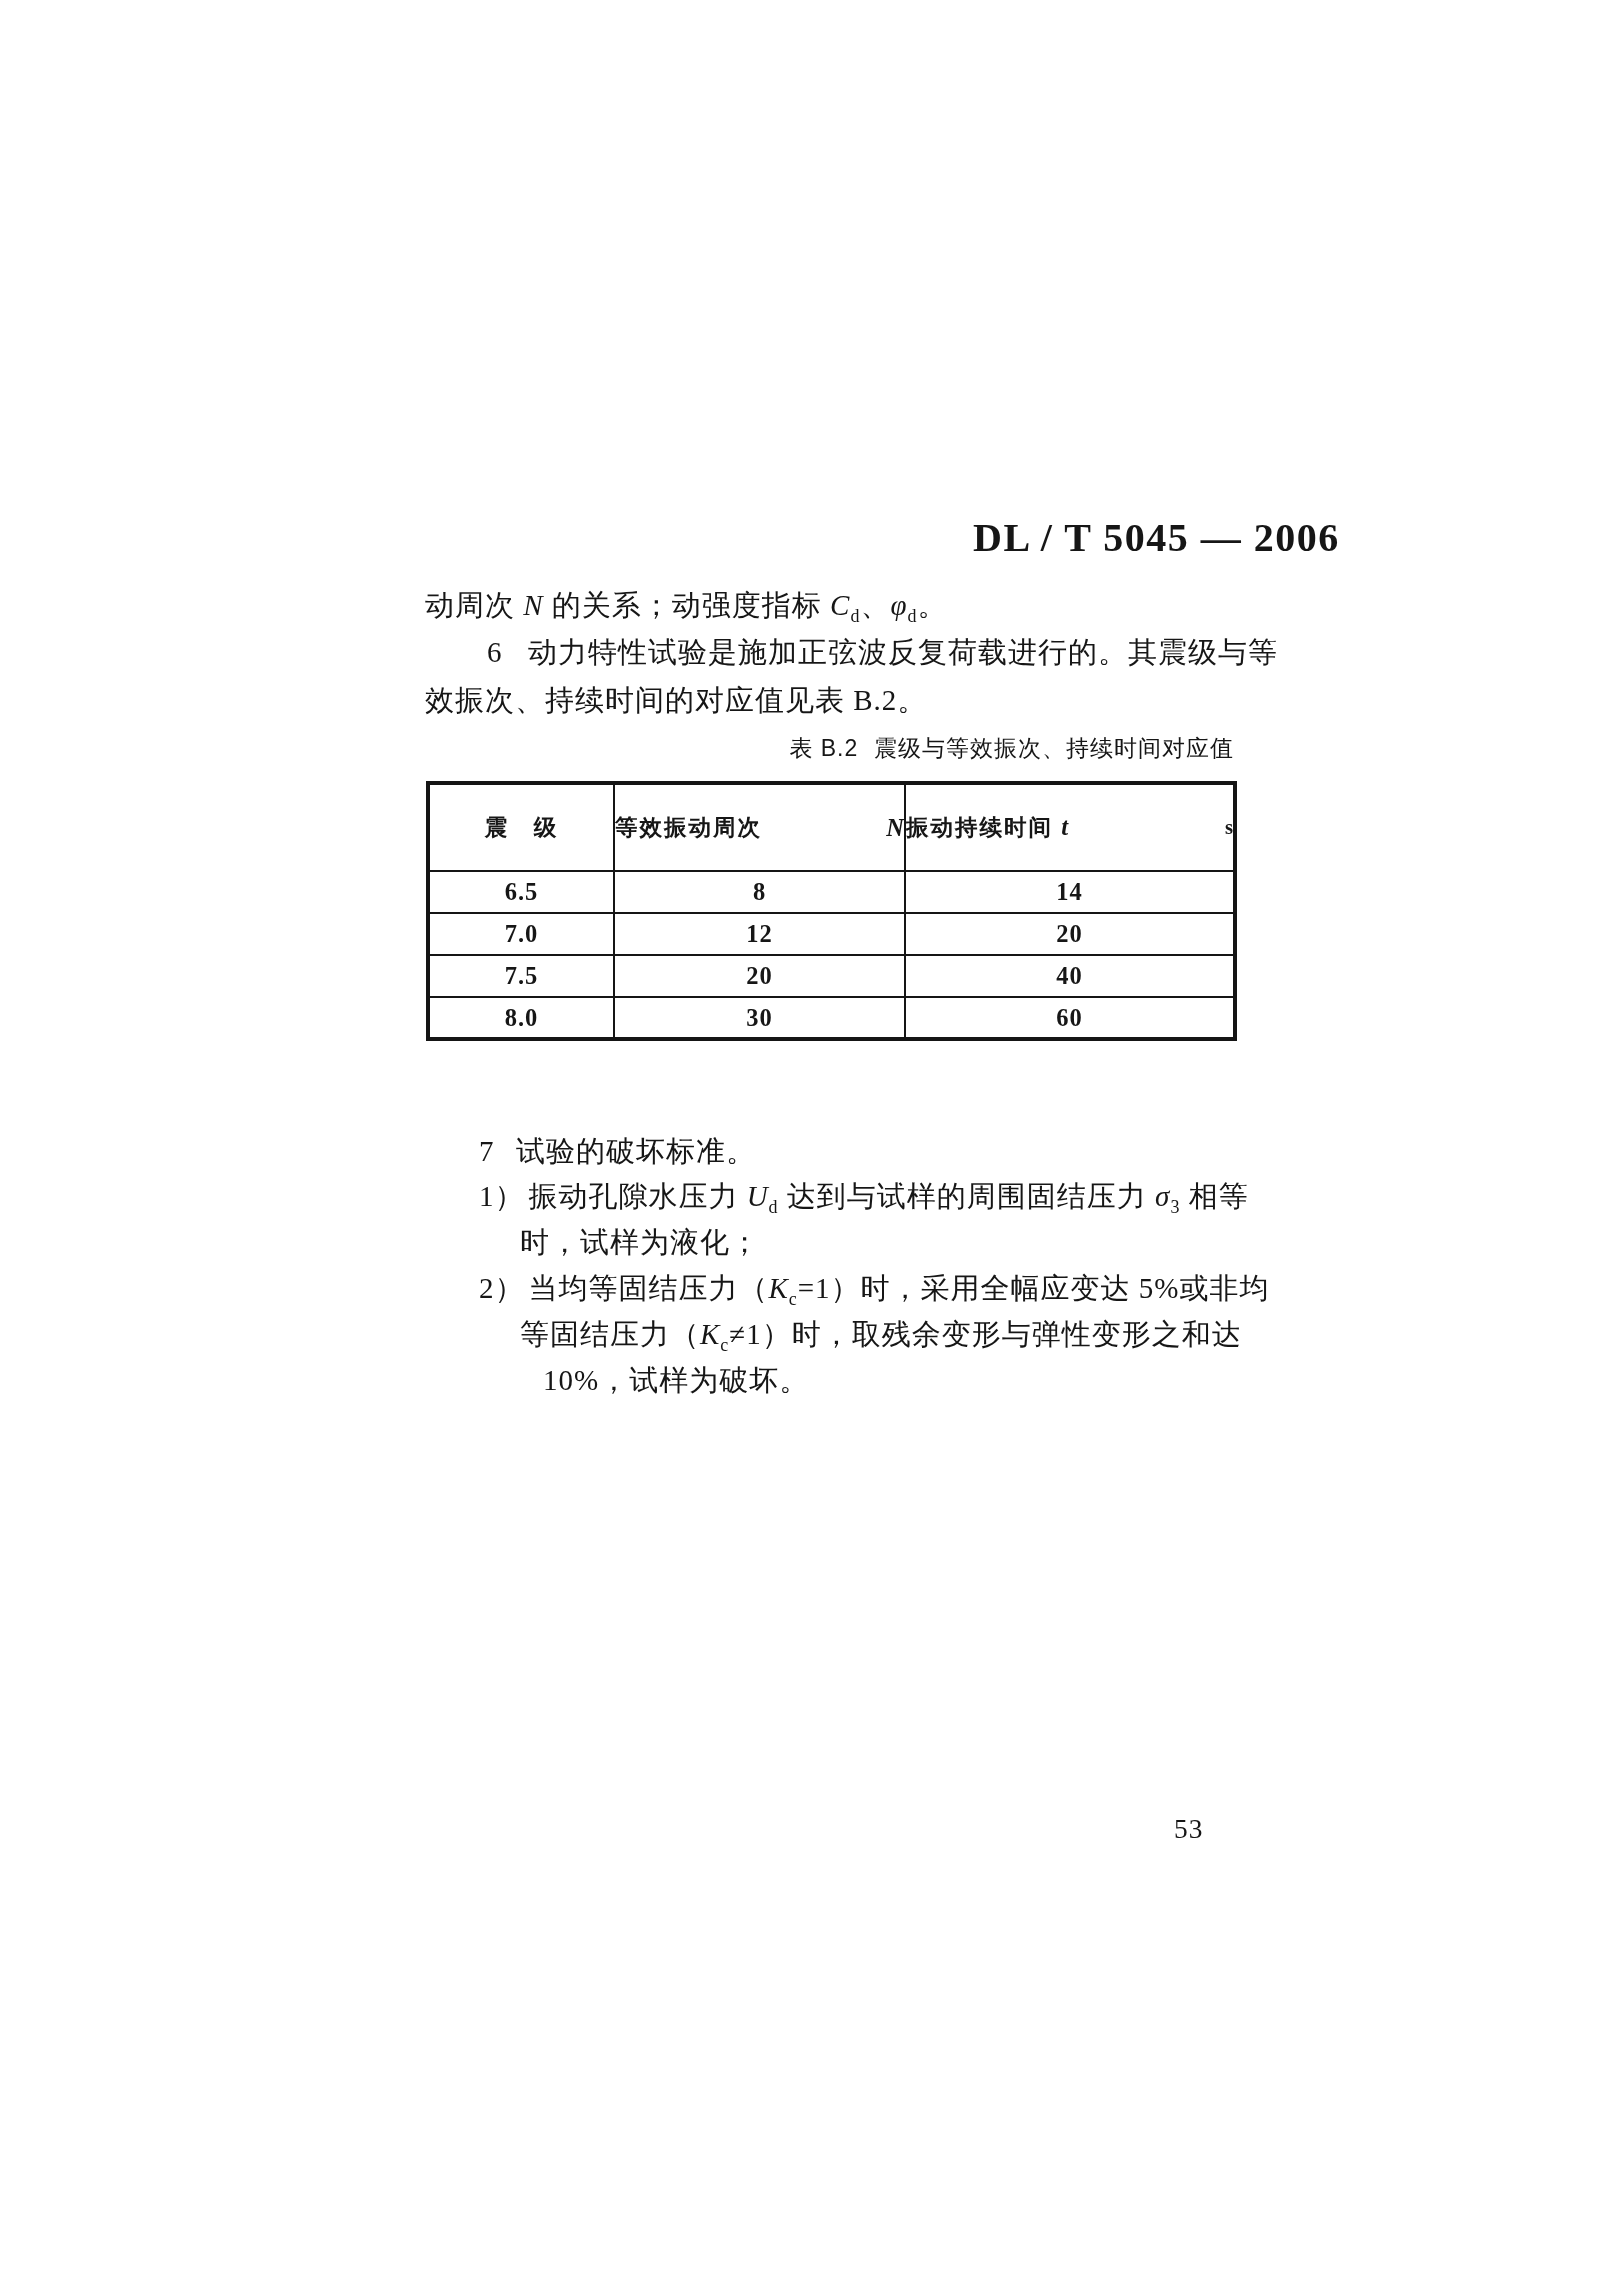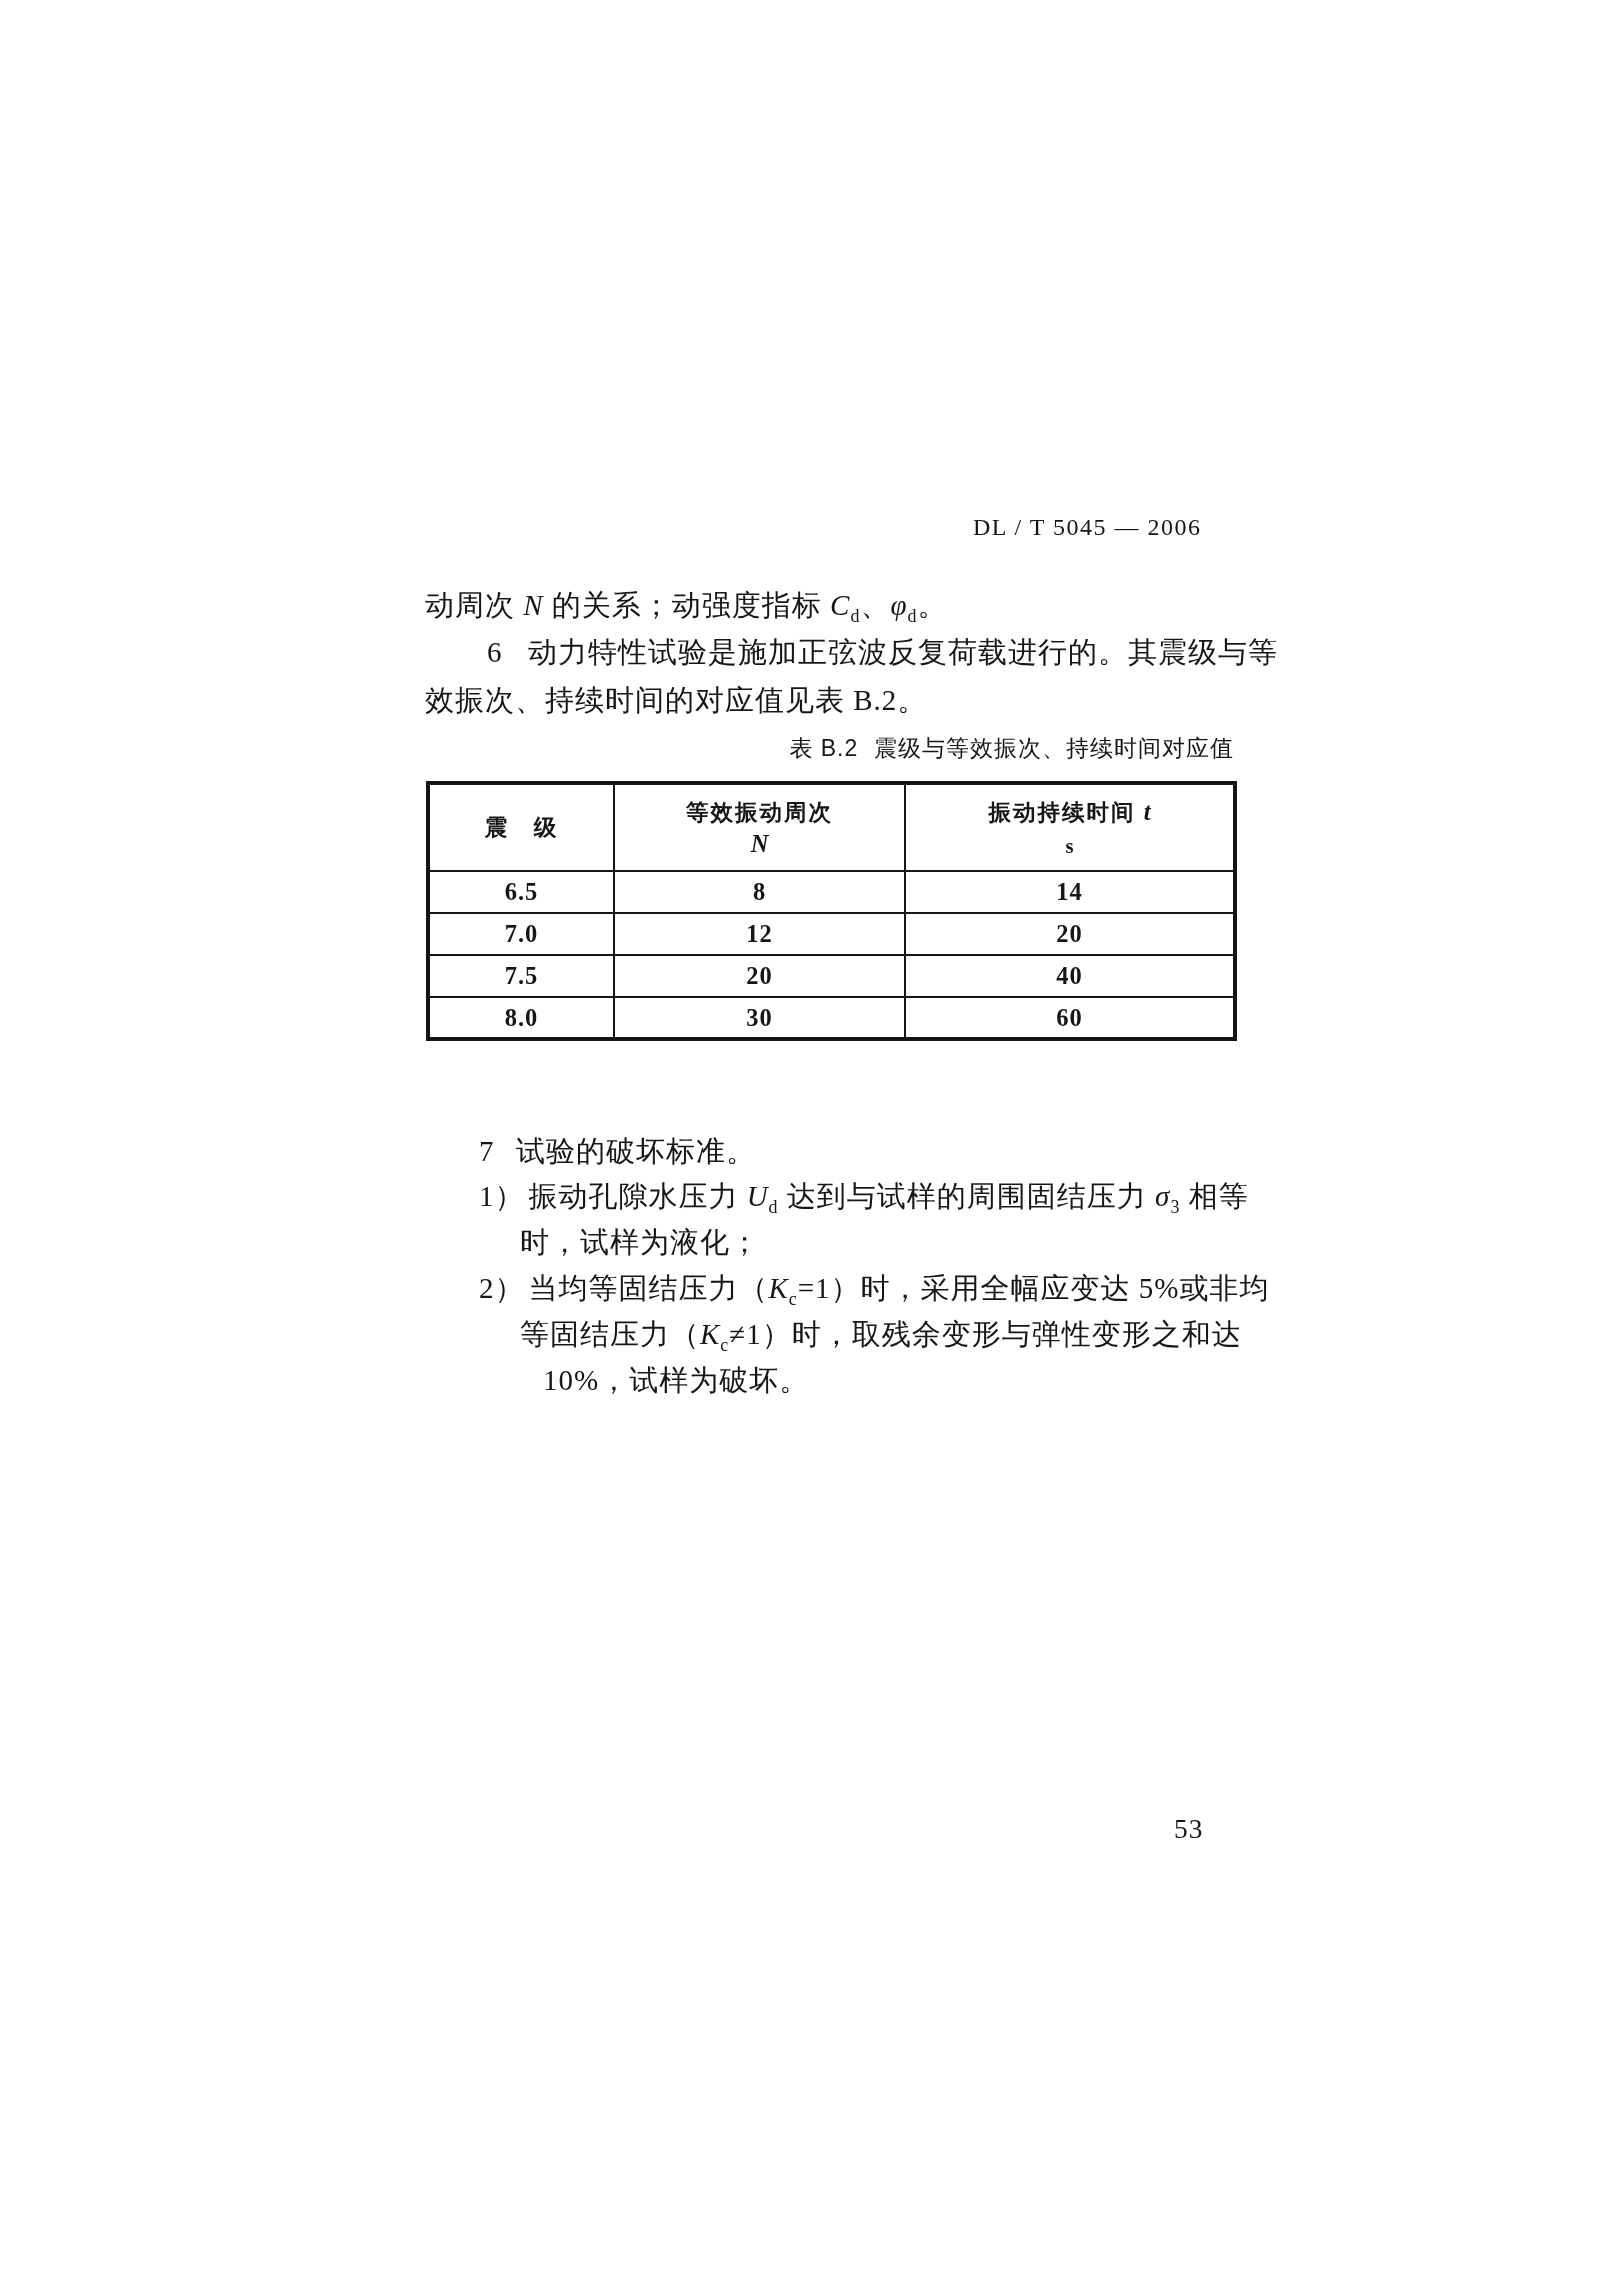--- a/index.html
+++ b/index.html
@@ -8,21 +8,21 @@
     position:relative;
     width:1620px; height:2293px;
     background:#ffffff;
     color:#161616;
     font-family:"Liberation Serif", serif;
     overflow:hidden;
   }
   .abs { position:absolute; white-space:nowrap; }
   .bodyline { font-size:29px; line-height:39px; letter-spacing:1px; }
   .std-header {
-    font-size:24px; font-weight:normal; letter-spacing:1.5px;
+    font-size:40px; font-weight:bold; letter-spacing:1.5px;
     font-family:"Liberation Serif", serif;
   }
   .marker6 { display:inline-block; margin-right:25.5px; }
   .marker7 { display:inline-block; margin-right:21.6px; }
   .markerN { display:inline-block; margin-right:3.9px; }
   .var { font-style:italic; font-family:"Liberation Serif", serif; }
   sub { font-size:0.62em; line-height:0; }
   .table-caption {
     top:733px; left:426px; width:808px;
     text-align:right;
@@ -50,21 +50,21 @@
   }
   table.b2 td {
     height:42px;
     font-family:"Liberation Serif", serif;
     font-weight:bold; font-size:24.5px; letter-spacing:1px;
   }
   .col-mag { width:186px; }
   .col-cyc { width:291px; }
   .col-dur { width:330px; }
   .th-stack {
-    display:flex; flex-direction:column; justify-content:space-between;
+    display:flex; flex-direction:row; justify-content:space-between;
     align-items:center; height:100%; padding:11.8px 0 11.8px;
   }
   .th-var { font-size:24.5px; font-family:"Liberation Serif", serif; letter-spacing:0; }
   .th-unit { font-size:20.6px; font-family:"Liberation Serif", serif; letter-spacing:0; font-weight:bold; }
   .page-number { font-size:27.4px; letter-spacing:1px; }
 </style>
 </head>
 <body>
 
 <div class="page">

